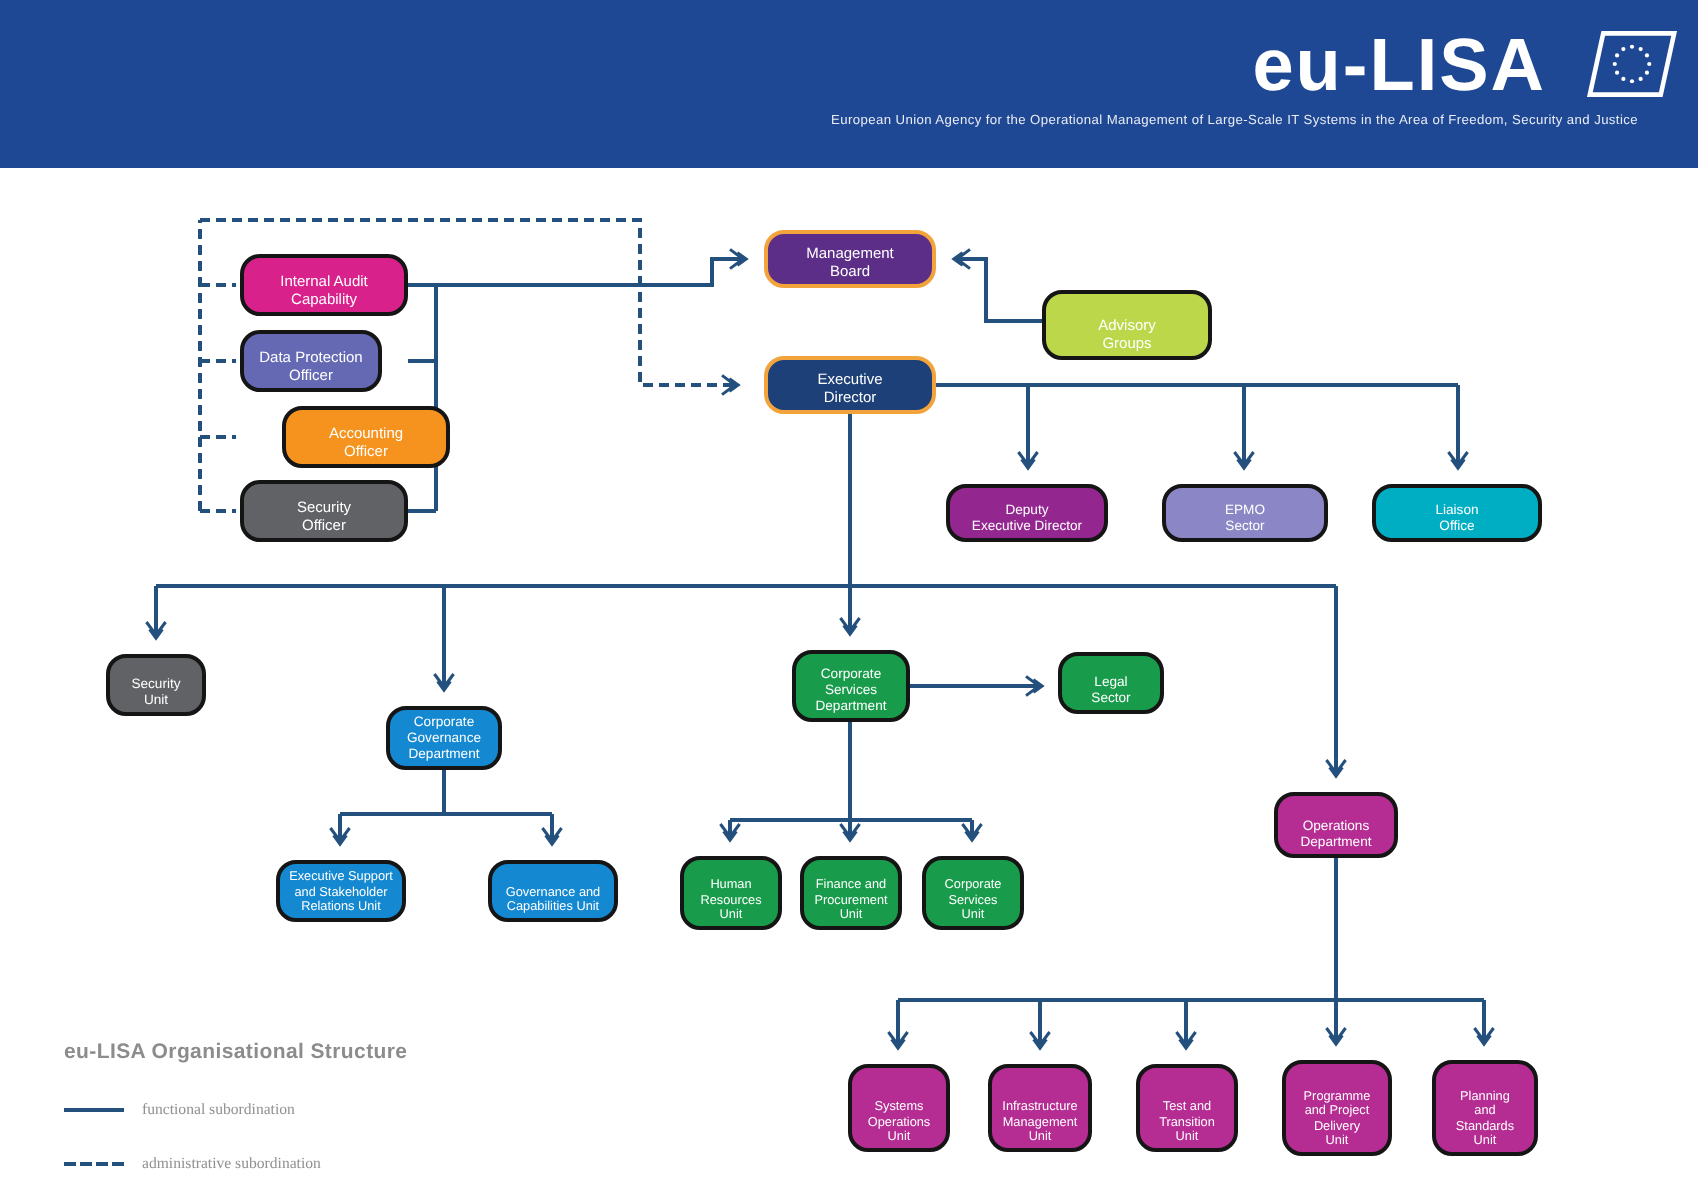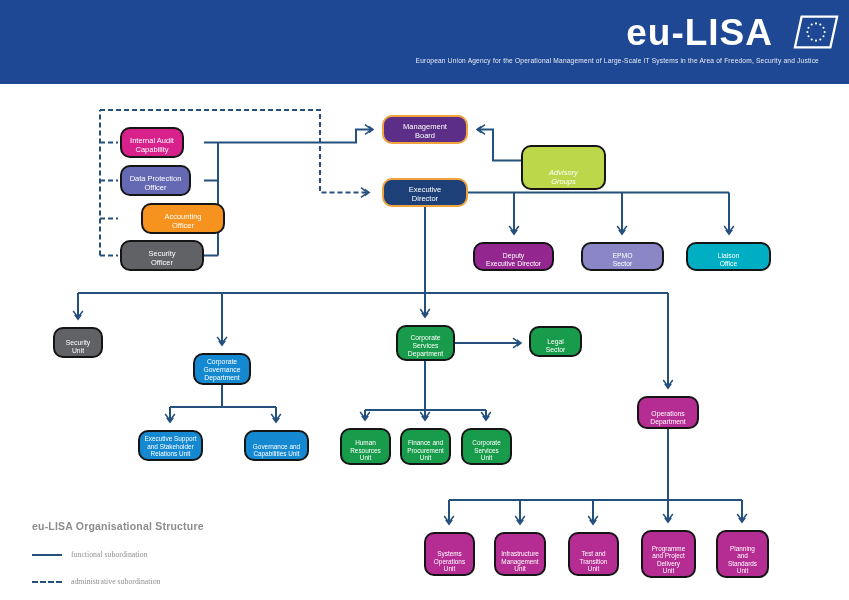--- a/index.html
+++ b/index.html
@@ -102,42 +102,42 @@
       <path d="M449 500 V523" marker-end="url(#arr)"></path>
       <path d="M520 500 V523" marker-end="url(#arr)"></path>
       <path d="M593 500 V523" marker-end="url(#arr)"></path>
       <path d="M668 500 V521" marker-end="url(#arr)"></path>
       <path d="M742 500 V521" marker-end="url(#arr)"></path>
 
       <path stroke-dasharray="5 3" d="M100 255.5 V110 M100 142.5 H118 M100 180.5 H118 M100 218.5 H118 M100 255.5 H118 M100 110 H320 V192.5 H368" marker-end="url(#arr)"></path>
     </g>
   </svg>
 
-  <div class="node n-lg c-pink" style="left:120px;top:127px;width:64px;height:31px;">
+  <div class="node n-lg c-pink" style="left:120px;top:127px;width:84px;height:31px;">
       <span>Internal Audit
 Capability</span>
     </div>
   <div class="node n-lg c-pblue" style="left:120px;top:165px;width:71px;height:31px;">
       <span>Data Protection
 Officer</span>
     </div>
   <div class="node n-lg c-orange" style="left:120px;top:203px;width:84px;height:31px;margin-left:21px;">
       <span>Accounting
 Officer</span>
     </div>
   <div class="node n-lg c-gray" style="left:120px;top:240px;width:84px;height:31px;">
       <span>Security
 Officer</span>
     </div>
 
   <div class="node n-lg c-purple gold" style="left:382px;top:115px;width:86px;height:29px;">
       <span>Management
 Board</span>
     </div>
-  <div class="node n-lg c-lime" style="left:521px;top:145px;width:85px;height:45px;font-style:italic;">
+  <div class="node n-lg c-lime" style="left:521px;top:145px;width:85px;height:35px;">
       <span>Advisory
 Groups</span>
     </div>
   <div class="node n-lg c-navy gold" style="left:382px;top:178px;width:86px;height:29px;">
       <span>Executive
 Director</span>
     </div>
 
   <div class="node n-md c-mpurple" style="left:473px;top:242px;width:81px;height:29px;">
       <span>Deputy

